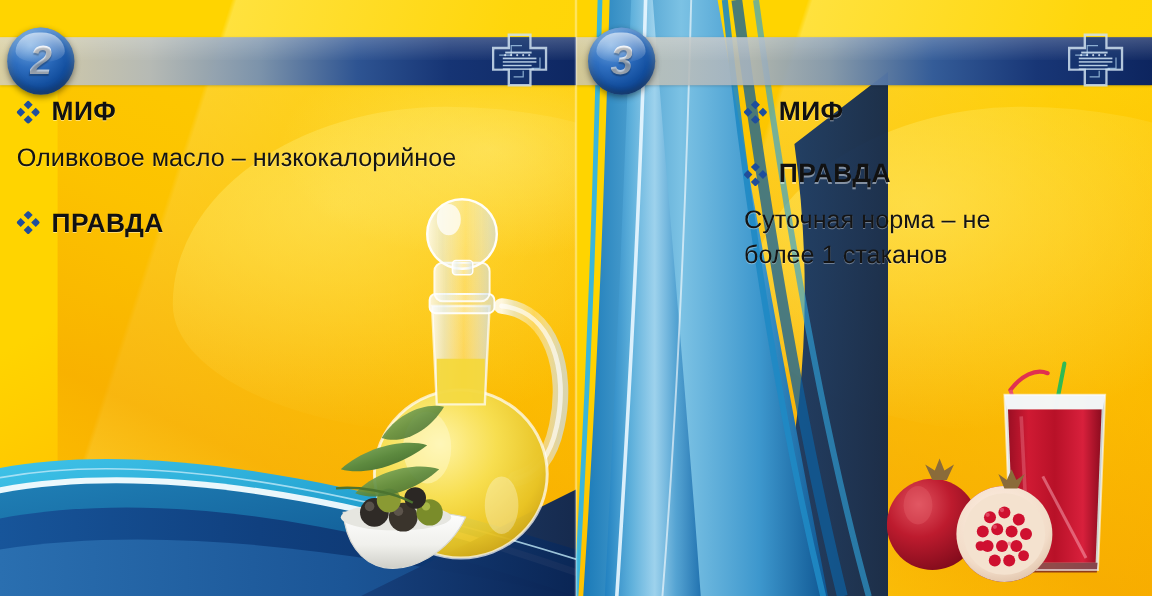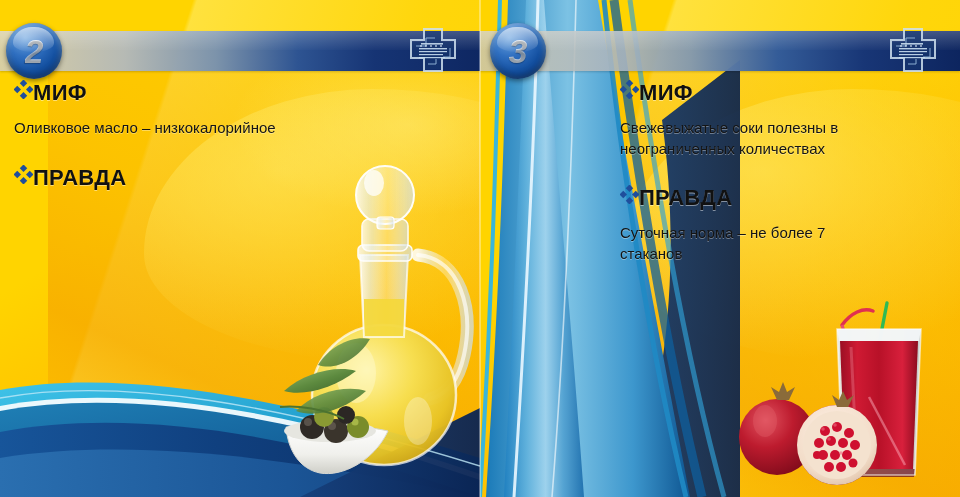--- a/index.html
+++ b/index.html
@@ -169,38 +169,40 @@
   .logo-right { left: 408px; }
   .logo svg { display:block; width:100%; height:100%; }
 
   
   .content { position: absolute; }
   .content-left  { left: 14px; top: 80px; width: 400px; }
   .content-right { left: 620px; top: 80px; width: 330px; }
 
   .head-row {
     display: flex;
+    align-items: center;
+    gap: 10px;
   }
   .bullet {
     width: 19px; height: 19px;
     flex: 0 0 auto;
     position: relative;
   }
   .bullet svg { display:block; width:100%; height:100%; }
 
   .head-text {
     font-weight: bold;
     font-size: 22px;
     color: #111111;
     letter-spacing: 0.3px;
     text-shadow: 0 1px 0 rgba(255,255,255,0.45);
   }
 
   .body-text {
-    font-size: 15px;
+    font-size: 21px;
     color: #141414;
     line-height: 1.38;
     margin-top: 12px;
     text-shadow: 0 1px 0 rgba(255,255,255,0.35);
   }
 
   .gap-block { height: 26px; }
 
   
   .photo-oil {
@@ -575,35 +577,34 @@
             <g fill="#1f4e9c">
               <rect x="7.2" y="0.6" width="5.6" height="5.6" transform="rotate(45 10 3.4)"></rect>
               <rect x="0.6" y="7.2" width="5.6" height="5.6" transform="rotate(45 3.4 10)"></rect>
               <rect x="13.8" y="7.2" width="5.6" height="5.6" transform="rotate(45 16.6 10)"></rect>
               <rect x="7.2" y="13.8" width="5.6" height="5.6" transform="rotate(45 10 16.6)"></rect>
             </g>
           </svg>
         </span>
         <span class="head-text">МИФ</span>
       </div>
-      <div class="body-text" style="width:305px">Свежевыжатые соки полезны в неограниченных количествах</div>
 
       <div class="gap-block"></div>
 
       <div class="head-row">
         <span class="bullet">
           <svg viewBox="0 0 20 20">
             <g fill="#1f4e9c">
               <rect x="7.2" y="0.6" width="5.6" height="5.6" transform="rotate(45 10 3.4)"></rect>
               <rect x="0.6" y="7.2" width="5.6" height="5.6" transform="rotate(45 3.4 10)"></rect>
               <rect x="13.8" y="7.2" width="5.6" height="5.6" transform="rotate(45 16.6 10)"></rect>
               <rect x="7.2" y="13.8" width="5.6" height="5.6" transform="rotate(45 10 16.6)"></rect>
             </g>
           </svg>
         </span>
         <span class="head-text">ПРАВДА</span>
       </div>
-      <div class="body-text" style="width:270px">Суточная норма – не более 7 стаканов</div>
+      <div class="body-text" style="width:270px">Суточная норма – не более 1 стаканов</div>
     </div>
   </section>
 
   <div class="divider"></div>
 </div>
 
 </body></html>

